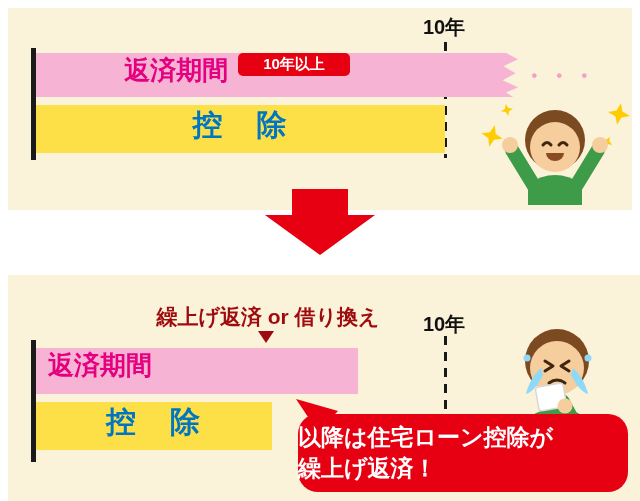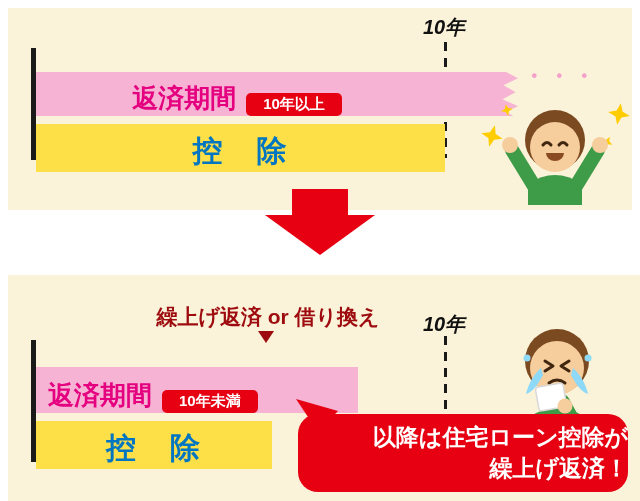--- a/index.html
+++ b/index.html
@@ -9,62 +9,62 @@
     background:#ffffff;
     font-family:"Liberation Sans","DejaVu Sans",sans-serif;
     font-weight:bold;
     overflow:hidden;
   }
   .panel { position:absolute; background:#FAF2D9; }
   #top-panel    { left:8px; top:8px;   width:624px; height:202px; }
   #bottom-panel { left:8px; top:275px; width:636px; height:228px; }
 
   .bar {
-    position:absolute; display:flex; align-items:flex-end; justify-content:center;
-    gap:10px; z-index:2;margin-top:19px;
+    position:absolute; display:flex; align-items:flex-start; justify-content:center;
+    gap:10px; z-index:2;
   }
   .pink { background:#F6B3D4; }
   .blue { background:#fde047; }
   .torn {
     clip-path: polygon(0% 0%, 97.5% 0%, 100% 14%, 97% 30%, 99.5% 46%, 96.8% 62%, 100% 78%, 97.5% 90%, 99% 100%, 0% 100%);
   }
   .bar-label { color:#E4007F; font-size:26px; white-space:nowrap; }
   .badge {
     background:#E60012; color:#ffffff; font-size:15px;
-    padding:2px 17px; border-radius:5px; line-height:1.25; white-space:nowrap;
+    padding:2px 25px; border-radius:5px; line-height:1.25; white-space:nowrap;
   }
   .deduction-label { color:#0075C2; font-size:30px; letter-spacing:2px; white-space:nowrap; }
 
   .vline-black  { position:absolute; width:5px; background:#1a1a1a; z-index:3; }
   .vline-dashed {
     position:absolute; width:3px; z-index:1;
     background:repeating-linear-gradient(to bottom,#1a1a1a 0 9px,transparent 9px 16px);
   }
   .year-label {
     position:absolute; font-size:20px; color:#111111;
-    width:60px; text-align:center; z-index:4; white-space:nowrap;font-style:italic;
+    width:60px; text-align:center; z-index:4; white-space:nowrap;
   }
   .dots { position:absolute; color:#F4A0CB; font-size:24px; letter-spacing:1px; z-index:1; }
 
   .character { position:absolute; z-index:2; }
 
   #transition-arrow { position:absolute; left:265px; top:189px; z-index:5; }
 
   .annotation {
     position:absolute; color:#9E0B0F; font-size:21px;
     text-align:center; z-index:4; white-space:nowrap;
   }
   .pointer-down {
     position:absolute; width:0; height:0; z-index:4;
     border-left:8px solid transparent; border-right:8px solid transparent;
     border-top:12px solid #9E0B0F;
   }
   .bubble {
     position:absolute; background:#E60012; border-radius:20px; color:#ffffff;
-    display:flex; flex-direction:column; align-items:flex-end; justify-content:center;
+    display:flex; flex-direction:column; align-items:flex-start; justify-content:center;
     font-size:23px; line-height:1.35; z-index:6; text-align:center;
   }
   .bubble-tail { position:absolute; left:-4px; top:-15px; }
 </style>
 </head>
 <body>
 
 <div class="panel" id="top-panel">
 
   <div class="year-label" style="left:406px; top:6px;">10年</div>
@@ -115,21 +115,20 @@
   <div class="pointer-down" style="left:250px; top:56px;"></div>
 
   <div class="year-label" style="left:406px; top:36px;">10年</div>
 
   <div class="vline-dashed" style="left:436px; top:61px; height:122px;"></div>
 
   <div class="vline-black" style="left:23px; top:65px; height:122px;"></div>
 
   <div class="bar pink" style="left:28px; top:73px; width:322px; height:46px; justify-content:flex-start; padding-left:12px;">
     <span class="bar-label">返済期間</span>
-    <span class="badge">10年未満</span>
   </div>
 
   <div class="bar blue" style="left:28px; top:127px; width:236px; height:48px;">
     <span class="deduction-label">控　除</span>
   </div>
 
   <svg class="character" style="left:467px; top:38px;" width="150" height="130" viewBox="0 0 150 130">
     <path d="M54,130 L54,104 Q82,86 110,104 L110,130 Z" fill="#3E9B47"></path>
     <line x1="100" y1="110" x2="88" y2="88" stroke="#3E9B47" stroke-width="13" stroke-linecap="round"></line>
     <circle cx="82" cy="48" r="32" fill="#7B4A21"></circle>

